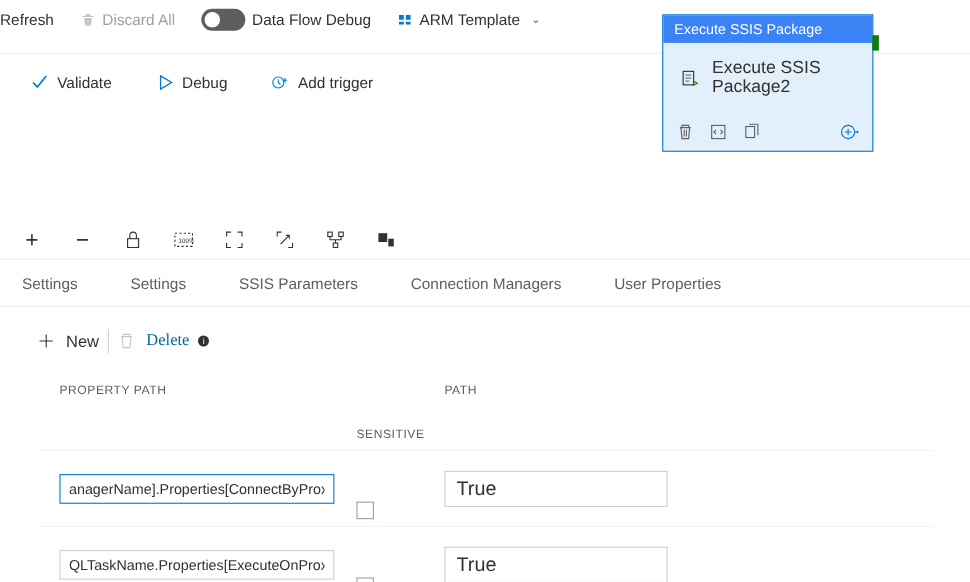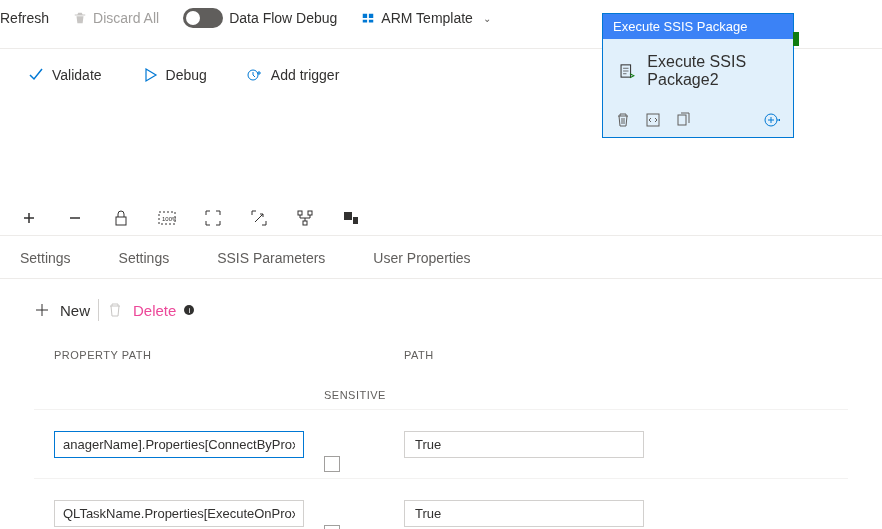--- a/index.html
+++ b/index.html
@@ -39,35 +39,35 @@
     
     
     .tabs { display: flex; gap: 48px; padding: 14px 20px 0 20px; border-bottom: 1px solid #edebe9; }
     .tab { padding-bottom: 12px; color: #605e5c; position: relative; }
     .tab.active { color: #0078d4; }
     .tab.active::after { content: ''; position: absolute; bottom: -1px; left: -4px; right: -4px; height: 2px; background: #0078d4; }
     
     
     .crud-bar { display: flex; align-items: center; gap: 8px; padding: 20px 34px; }
     .crud-btn { display: flex; align-items: center; gap: 10px; font-size: 15px; }
-    .crud-btn.disabled { color: #ec4899; }
+    .crud-btn.disabled { color: #0369a1; font-family: Liberation Serif, serif; }
     .vdiv { width: 1px; height: 22px; background: #d2d0ce; }
     .info-dot { width: 10px; height: 10px; background: #323130; border-radius: 50%; color: #fff; font-size: 8px; display: flex; align-items: center; justify-content: center; }
     
     
     .table-wrap { padding: 0 34px; }
     .table-header { display: flex; font-size: 11px; color: #605e5c; letter-spacing: 0.5px; padding: 8px 20px; }
     .col-path { width: 270px; }
     .col-sensitive { width: 80px; margin-top: 40px; }
     .col-value { flex: 1; }
     .table-row { display: flex; align-items: center; padding: 6px 20px; border-top: 1px solid #f3f2f1; }
     .cell-input { border: 1px solid #d2d0ce; padding: 5px 8px; font-size: 13px; width: 250px; font-family: inherit; color: #323130; }
     .cell-input.active { border-color: #0078d4; outline: none; }
     .checkbox { width: 16px; height: 16px; border: 1px solid #a19f9d; background: #fff; }
-    .value-input { border: 1px solid #d2d0ce; padding: 5px 10px; font-size: 13px; width: 240px; font-family: inherit; color: #323130; }
+    .value-input { border: 1px solid #d2d0ce; padding: 5px 10px; font-size: 18px; width: 203px; font-family: inherit; color: #323130; }
     
     svg { display: block; }
   </style>
 </head>
 <body>
 
 <div class="top-toolbar">
   <div class="item">
     <span>Refresh</span>
   </div>
@@ -199,20 +199,21 @@
         <rect x="1" y="1" width="8" height="8" fill="#323130"></rect>
         <rect x="10" y="6" width="5" height="7" fill="#323130"></rect>
       </svg>
     </div>
 </div>
 
 <div class="tabs">
   <div class="tab"><span>Settings</span></div>
   <div class="tab"><span>Settings</span></div>
   <div class="tab"><span>SSIS Parameters</span></div>
+  <div class="tab"><span>Connection Managers</span></div>
   <div class="tab"><span>User Properties</span></div>
 </div>
 
 <div class="crud-bar">
   <div class="crud-btn">
     <svg width="16" height="16" viewBox="0 0 16 16">
         <path d="M8 2v12M2 8h12" stroke="#323130" stroke-width="1"></path>
       </svg>
     <span>New</span>
   </div>

